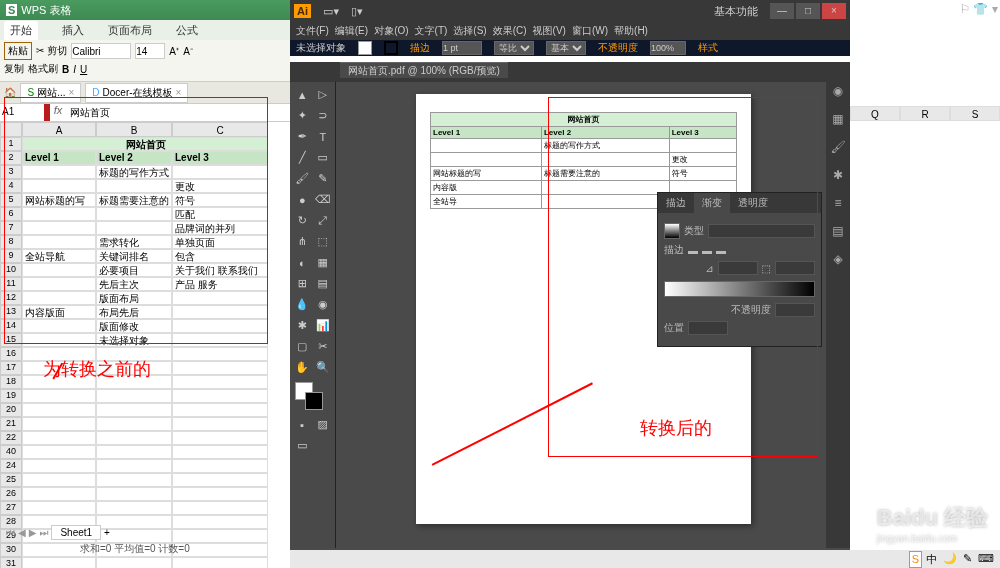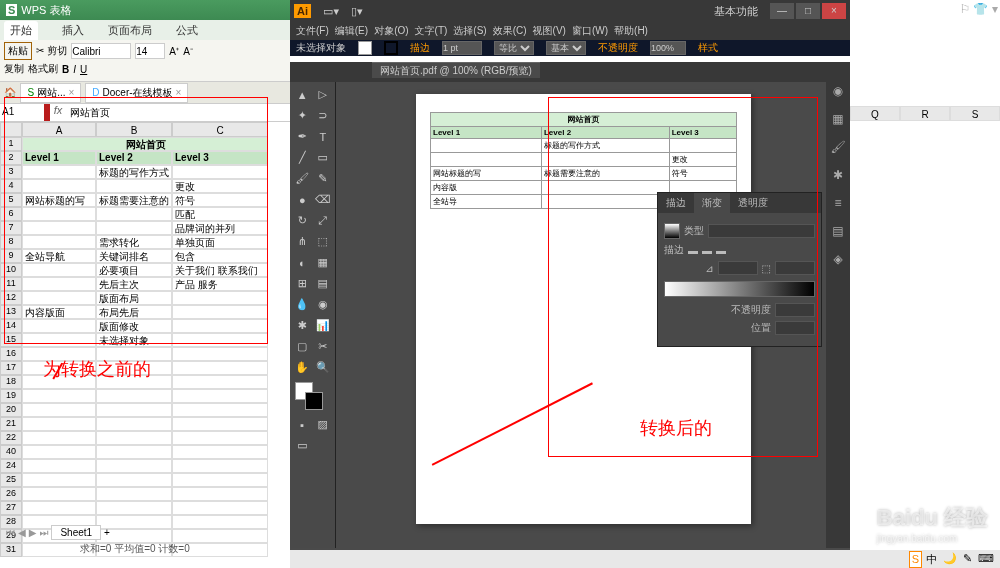--- a/index.html
+++ b/index.html
@@ -50,21 +50,21 @@
 .ai-titlebar .left { display:flex; gap:12px; align-items:center; }
 .ai-logo { background:#ff9a00; color:#4a2800; font-weight:bold; padding:1px 3px; font-size:11px; }
 .ai-winbtn { display:flex; gap:2px; }
 .ai-winbtn div { width:24px; height:16px; background:#555; text-align:center; font-size:10px; line-height:16px; }
 .ai-winbtn .close { background:#c44; }
 .ai-menu { background:#383838; height:18px; display:flex; gap:6px; padding:0 6px; font-size:10px; align-items:center; color:#ccc; }
 .ai-control { background:#0f172a; height:22px; display:flex; align-items:center; padding:0 6px; gap:12px; font-size:10px; border-bottom:6px solid #ffffff; }
 .ai-control .orange { color:#ff9a00; }
 .ai-control input,.ai-control select { background:#555; border:1px solid #666; color:#ccc; font-size:9px; height:14px; }
 .ai-doctab { background:#383838; height:20px; padding:2px 50px; font-size:10px; }
-.ai-doctab span { background:#4a4a4a; padding:2px 8px; border-top:1px solid #666;margin-left:32px; }
+.ai-doctab span { background:#4a4a4a; padding:2px 8px; border-top:1px solid #666; }
 .ai-body { display:flex; height:466px; }
 .ai-tools { width:46px; background:#494949; border-right:1px solid #222; padding:2px; }
 .ai-tools .trow { display:flex; }
 .ai-tools .tool { width:21px; height:21px; display:flex; align-items:center; justify-content:center; color:#ccc; font-size:11px; }
 .ai-tools .swatch { margin-top:4px; position:relative; height:32px; }
 .ai-tools .sw1 { position:absolute; width:18px; height:18px; background:#fff; border:1px solid #999; left:3px; top:0; }
 .ai-tools .sw2 { position:absolute; width:18px; height:18px; background:#000; border:1px solid #999; left:13px; top:10px; }
 .ai-canvas { flex:1; background:#4a4a4a; position:relative; overflow:hidden; }
 .artboard { position:absolute; left:80px; top:12px; width:335px; height:430px; background:#fff; box-shadow:2px 2px 6px rgba(0,0,0,.4); }
 .art-content { padding:18px 14px; font-size:9px; color:#000; }
@@ -319,20 +319,26 @@
           <div class="cell cB"></div>
           <div class="cell cC"></div>
         </div>
         <div class="row">
           <div class="rn">29</div>
           <div class="cell cA"></div>
           <div class="cell cB"></div>
           <div class="cell cC"></div>
         </div>
         <div class="row">
+          <div class="rn">30</div>
+          <div class="cell cA"></div>
+          <div class="cell cB"></div>
+          <div class="cell cC"></div>
+        </div>
+        <div class="row">
           <div class="rn">31</div>
           <div class="cell cA"></div>
           <div class="cell cB"></div>
           <div class="cell cC"></div>
         </div>
       </div>
   </div>
   <div class="sheet-tabs">
     <span class="nav">⏮</span>
     <span class="nav">◀</span>
@@ -535,21 +541,21 @@
         <span>⊿</span>
         <input style="">
         <span>⬚</span>
         <input style="">
       </div>
     <div class="grad-ramp"></div>
     <div class="row" style="justify-content:flex-end;">
         <span>不透明度</span>
         <input style="">
       </div>
-    <div class="row" style="justify-content:flex-end;">
+    <div class="row" style="">
         <span>位置</span>
         <input style="">
       </div>
   </div>
 </div>
 
 <div class="right-sheet">
   <div style="height:106px;"></div>
   <div class="col-headers">
     <div>Q</div>

